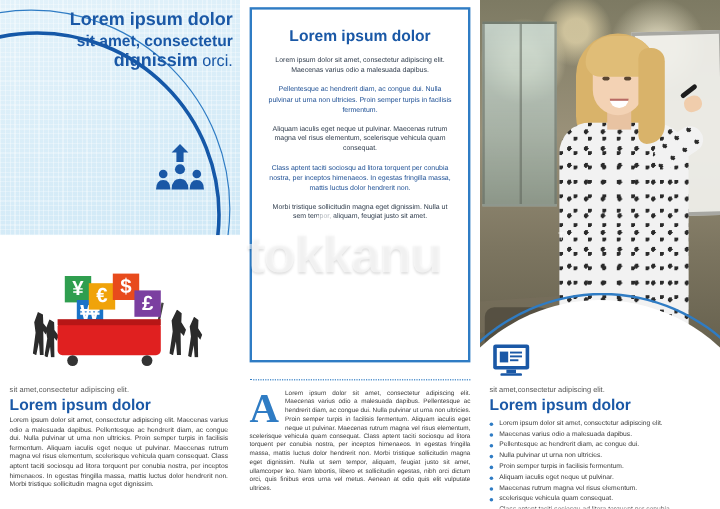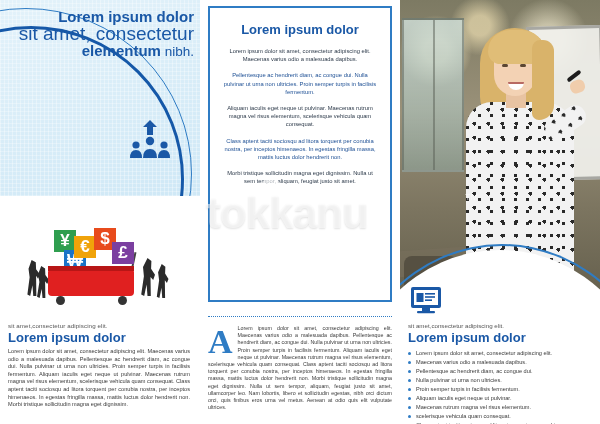--- a/index.html
+++ b/index.html
@@ -71,21 +71,21 @@
     left: 10px;
     width: 184px;
     text-align: right;
     color: #1a58a6;
     font-size: 14.5px;
     line-height: 17px;
     font-weight: bold;
     z-index: 4;
   }
   .p1-headline .l1 { display:block; font-size: 15px; }
-  .p1-headline .l2 { display:block; font-weight: normal; font-size: 19px; }
+  .p1-headline .l2 { display:block; font-weight: bold; font-size: 13px; }
   .p1-headline .l3 { display:block; font-size: 15px; }
   .p1-headline .l3 em { font-style: normal; font-weight: normal; font-size: 13.5px;}
   .p1-headline .l4 { display:block; font-weight: normal; font-size: 13.5px; }
 
   .p1-icon-people {
     position: absolute;
     top: 118px;
     left: 128px;
     width: 44px;
     height: 42px;
@@ -500,21 +500,21 @@
 
   <div class="panel-left">
     <div class="p1-top">
       <div class="tex"></div>
       <div class="p1-arc2"></div>
       <div class="p1-arc"></div>
 
       <div class="p1-headline">
         <span class="l1">Lorem ipsum dolor</span>
         <span class="l2">sit amet, consectetur</span>
-        <span class="l3"><span>elementum</span><em> nibh.</em></span>
+        <span class="l3"><span>dignissim</span><em> orci.</em></span>
       </div>
 
       <svg class="p1-icon-people" viewBox="0 0 44 42">
         <path d="M22 2 L29 9 H25 V17 H19 V9 H15 Z" fill="#1a58a6"></path>
         <circle cx="22" cy="23" r="4.2" fill="#1a58a6"></circle>
         <path d="M15 40 q0 -9 7 -9 q7 0 7 9 z" fill="#1a58a6"></path>
         <circle cx="8" cy="27" r="3.6" fill="#1a58a6"></circle>
         <path d="M2 40 q0 -8 6 -8 q6 0 6 8 z" fill="#1a58a6"></path>
         <circle cx="36" cy="27" r="3.6" fill="#1a58a6"></circle>
         <path d="M30 40 q0 -8 6 -8 q6 0 6 8 z" fill="#1a58a6"></path>

